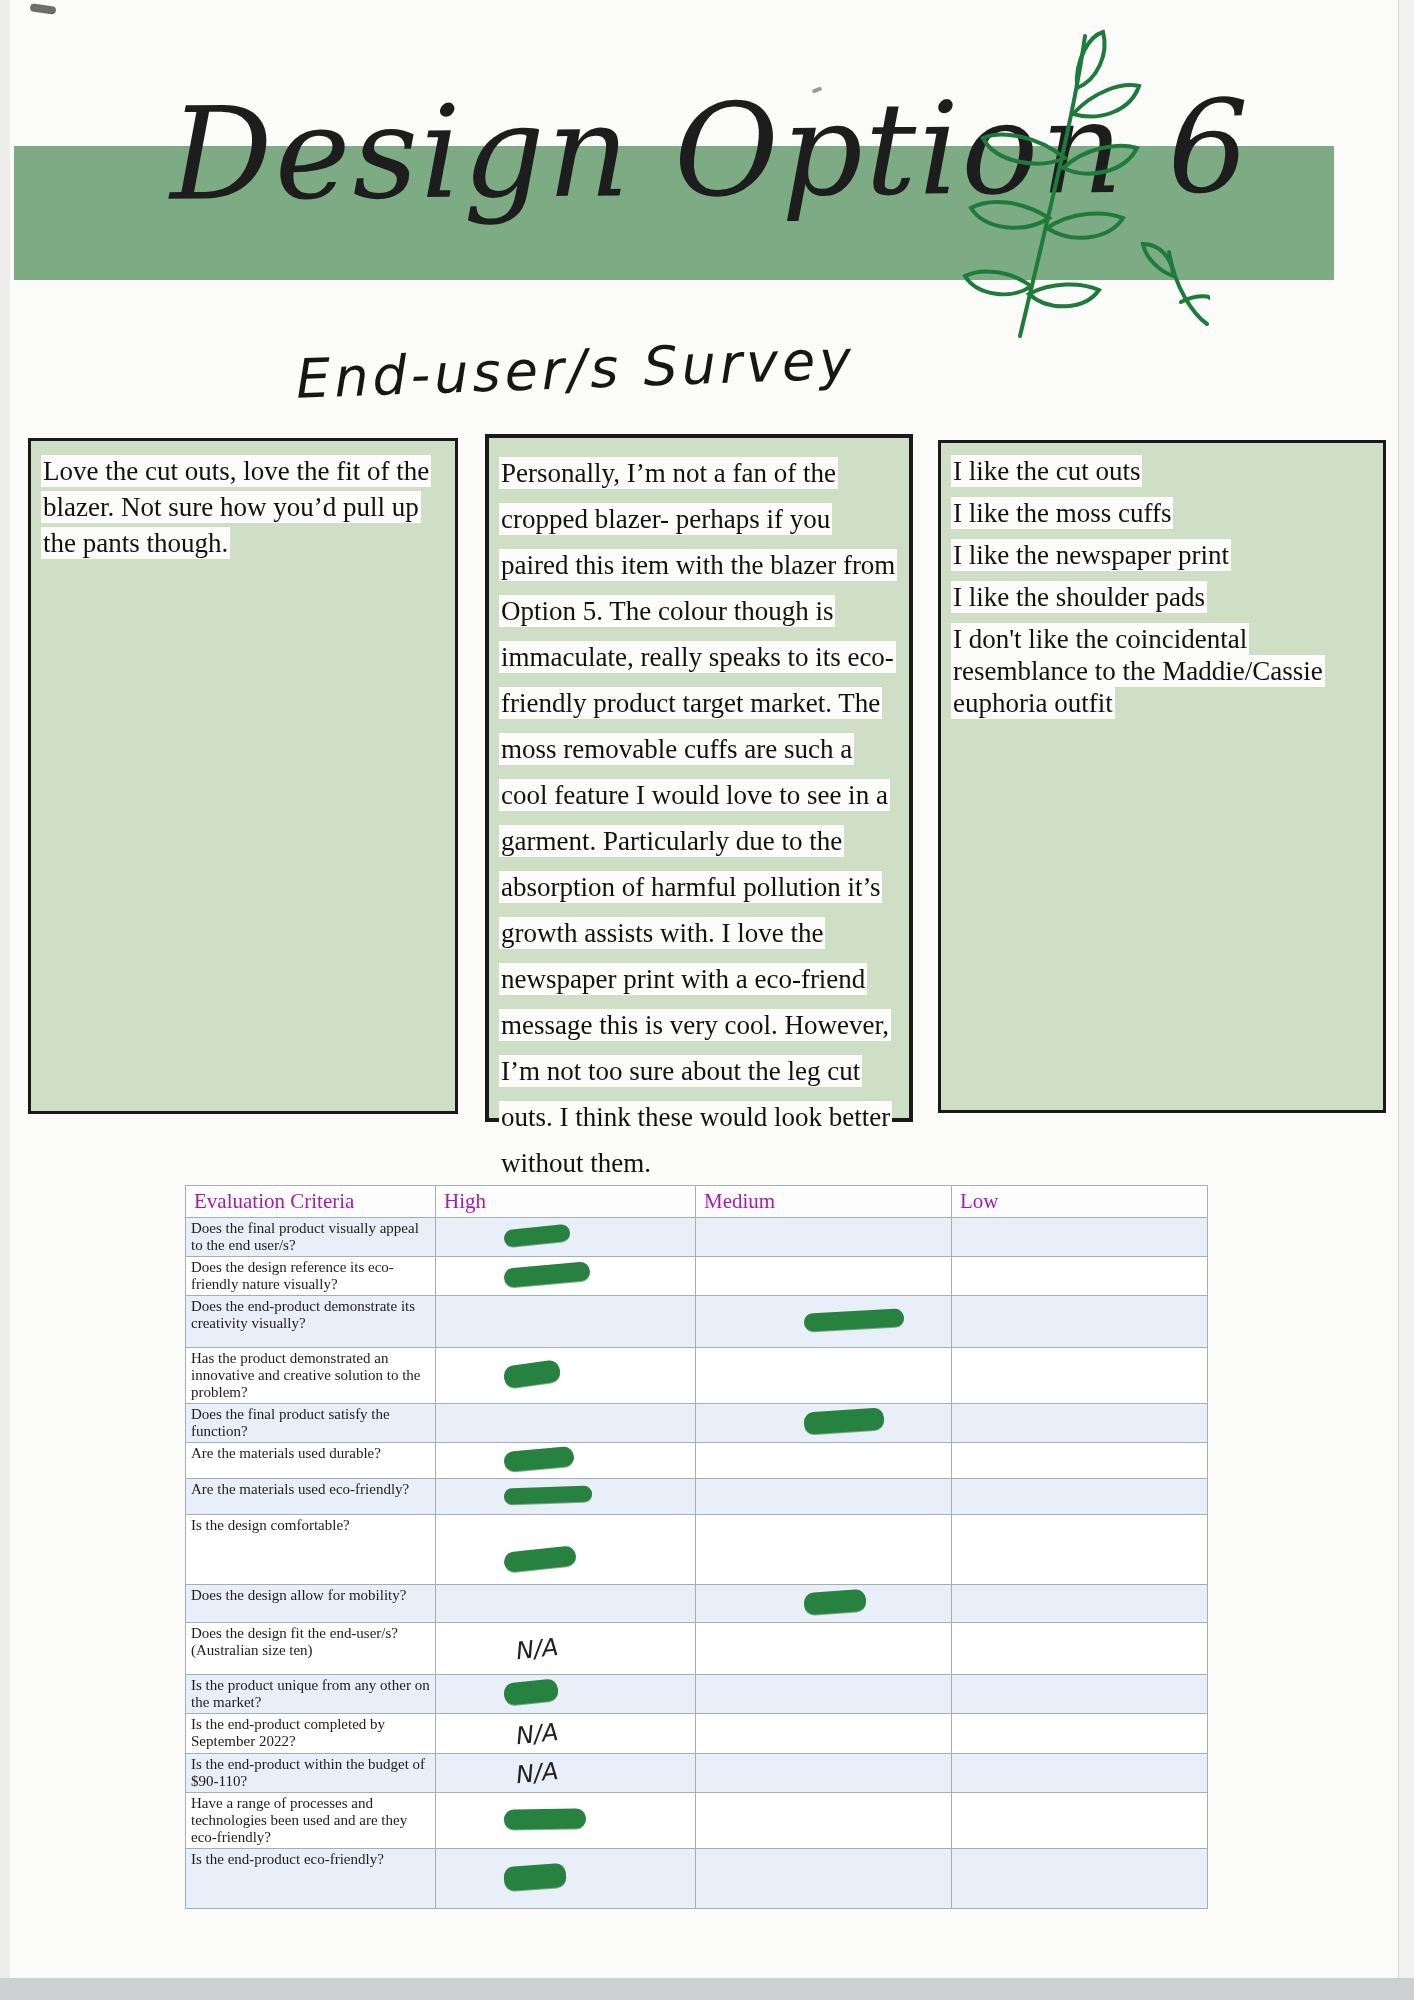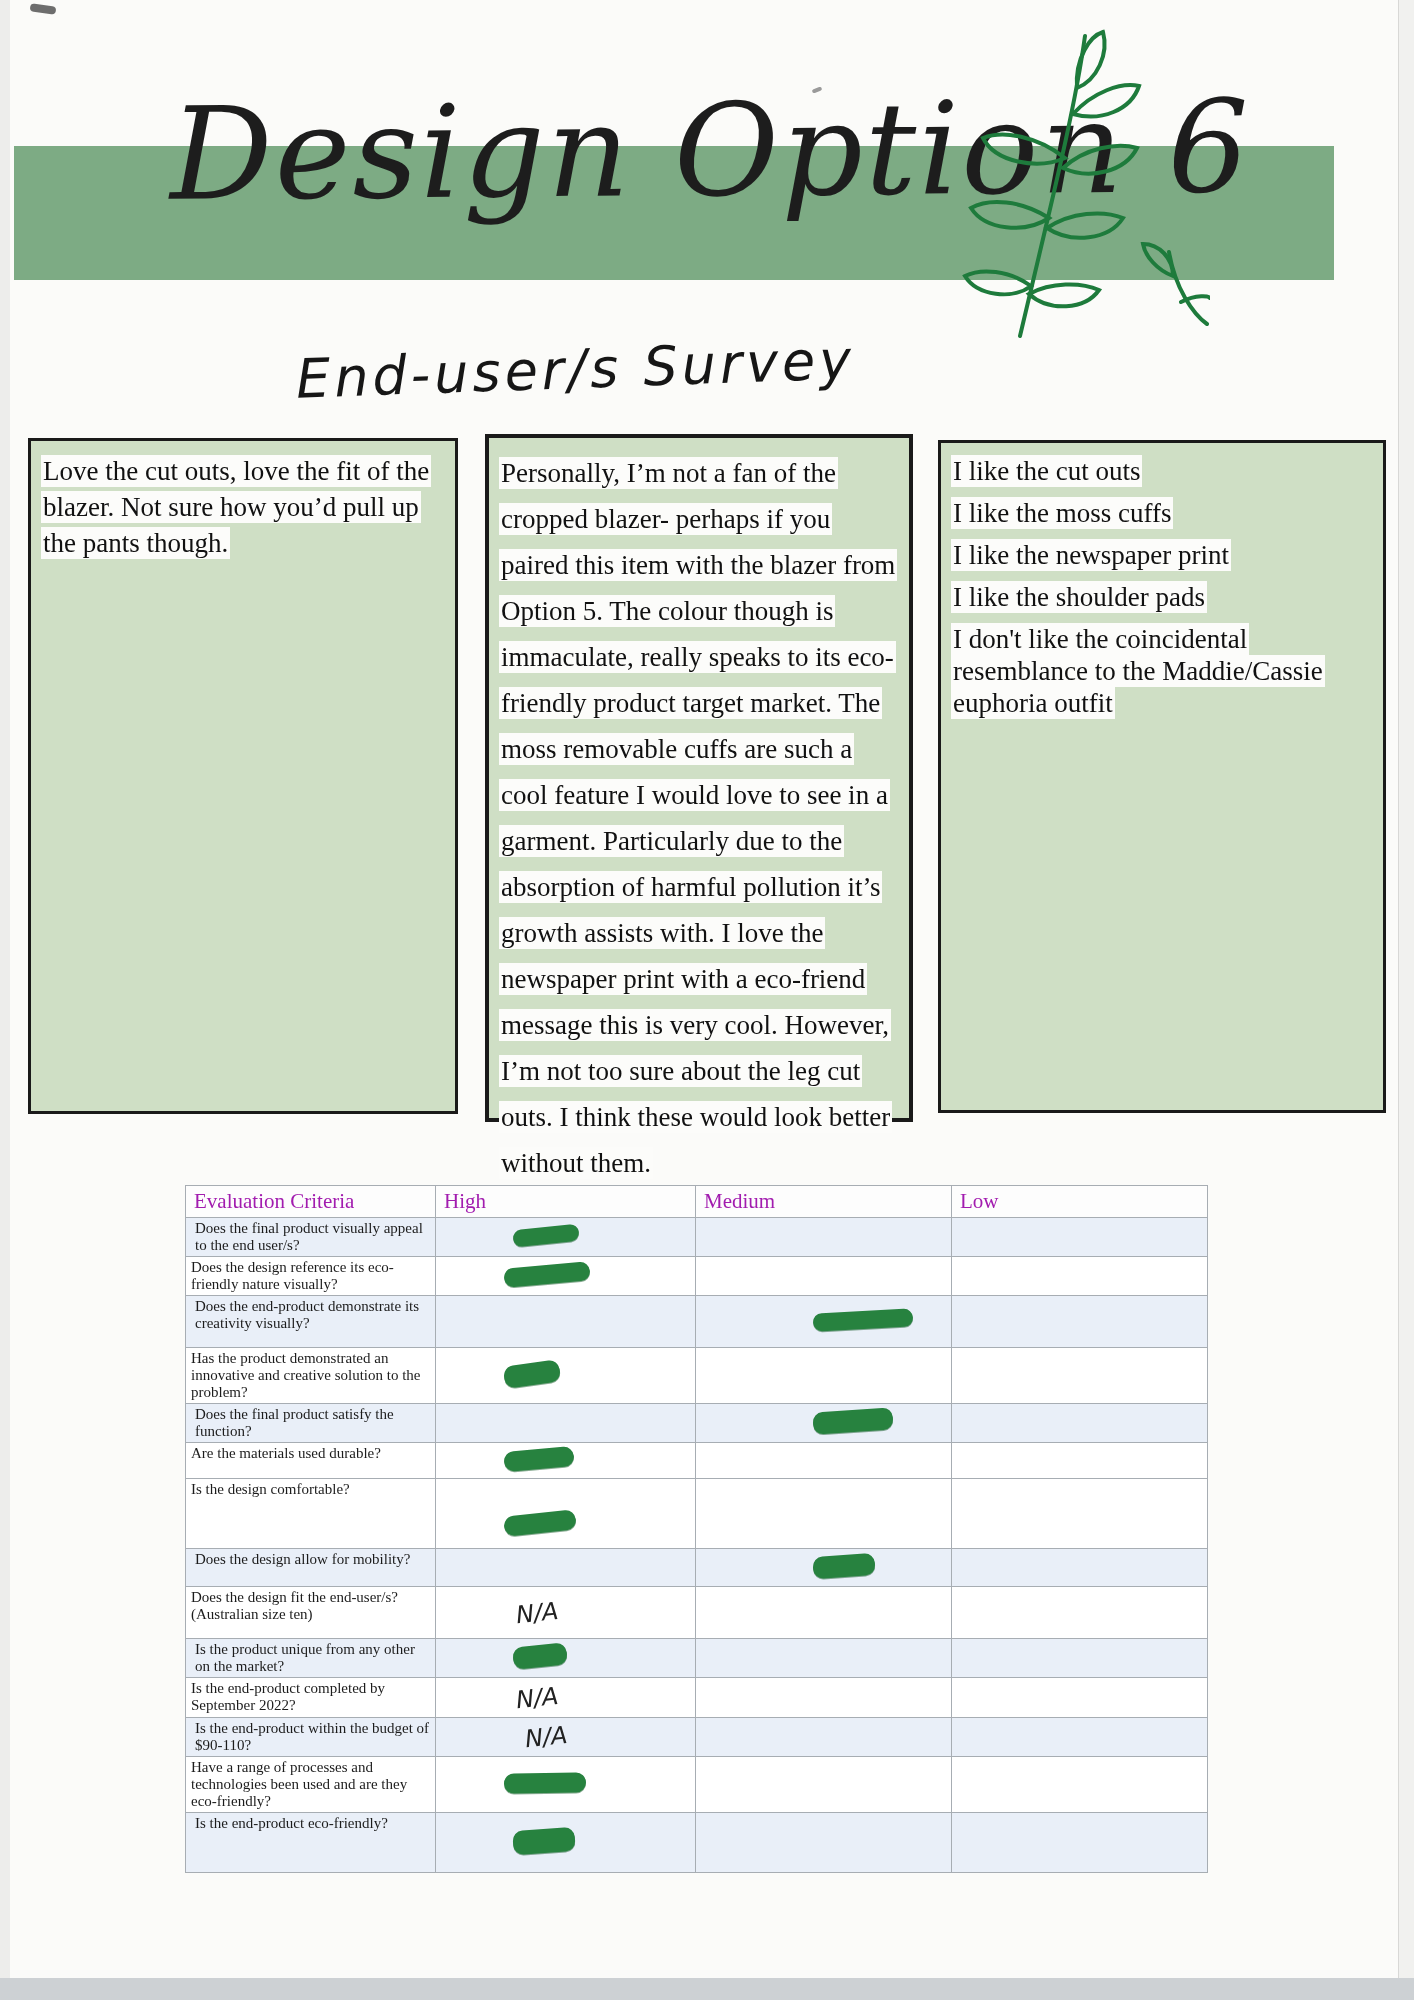--- a/index.html
+++ b/index.html
@@ -32,21 +32,21 @@
   .fbox ul { list-style:none; }
   .fbox li { margin-bottom:10px; line-height:32px; }
 
   
   .eval-table { position:absolute; left:185px; top:1185px; width:1022px;
                 border-collapse:collapse; table-layout:fixed; background:#fff; }
   .eval-table th, .eval-table td { border:1px solid #a7adb3; vertical-align:top; }
   .eval-table th { font-size:21px; font-weight:normal; text-align:left; padding:3px 8px; color:#a21caf; background:#fdfdfd; }
   .eval-table td.crit { font-size:15px; line-height:17px; padding:2px 5px; color:#1c1c1c; }
   .eval-table td.cell { vertical-align:middle; }
-  .eval-table tr.band td { background:#e9eff8;padding-left:9px; }
+  .eval-table tr.band td { background:#e9eff8; }
   .mark { display:inline-block; background:#27823f; border-radius:10px;
           box-shadow:0 1px 0 rgba(20,90,40,.5); }
   .na-text { display:inline-block; font-family:"DejaVu Sans", sans-serif; font-style:italic;
              font-size:24px; color:#222; transform:rotate(-6deg); }
 </style>
 </head>
 <body>
 
 <div class="scan-edge-left"></div>
 <div class="scan-edge-right"></div>
@@ -138,20 +138,26 @@
         <td class="cell"></td>
         <td class="cell"><div class="mark" style="width: 80px; height: 22px; margin-left: 108px; transform: rotate(-4deg);"></div></td>
         <td class="cell"></td>
       </tr>
       <tr>
         <td class="crit" style="height: 36px;">Are the materials used durable?</td>
         <td class="cell"><div class="mark" style="width: 70px; height: 20px; margin-left: 68px; transform: rotate(-5deg);"></div></td>
         <td class="cell"></td>
         <td class="cell"></td>
       </tr>
+      <tr class="band">
+        <td class="crit" style="height: 36px;">Are the materials used eco-friendly?</td>
+        <td class="cell"><div class="mark" style="width: 88px; height: 16px; margin-left: 68px; transform: rotate(-2deg);"></div></td>
+        <td class="cell"></td>
+        <td class="cell"></td>
+      </tr>
       <tr>
         <td class="crit" style="height: 70px;">Is the design comfortable?</td>
         <td class="cell"><div class="mark" style="width: 72px; height: 20px; margin-left: 68px; transform: rotate(-6deg); margin-top: 22px;"></div></td>
         <td class="cell"></td>
         <td class="cell"></td>
       </tr>
       <tr class="band">
         <td class="crit" style="height: 38px;">Does the design allow for mobility?</td>
         <td class="cell"></td>
         <td class="cell"><div class="mark" style="width: 62px; height: 22px; margin-left: 108px; transform: rotate(-4deg);"></div></td>

